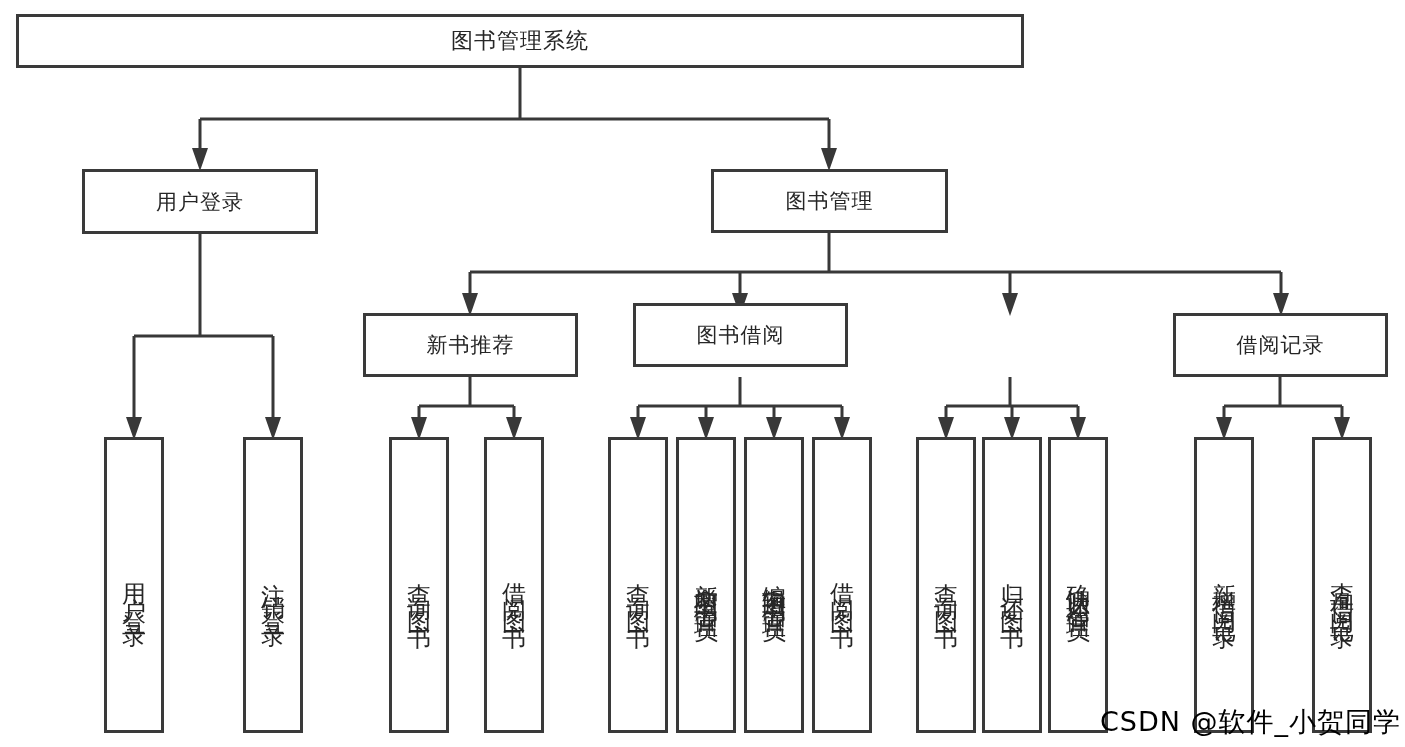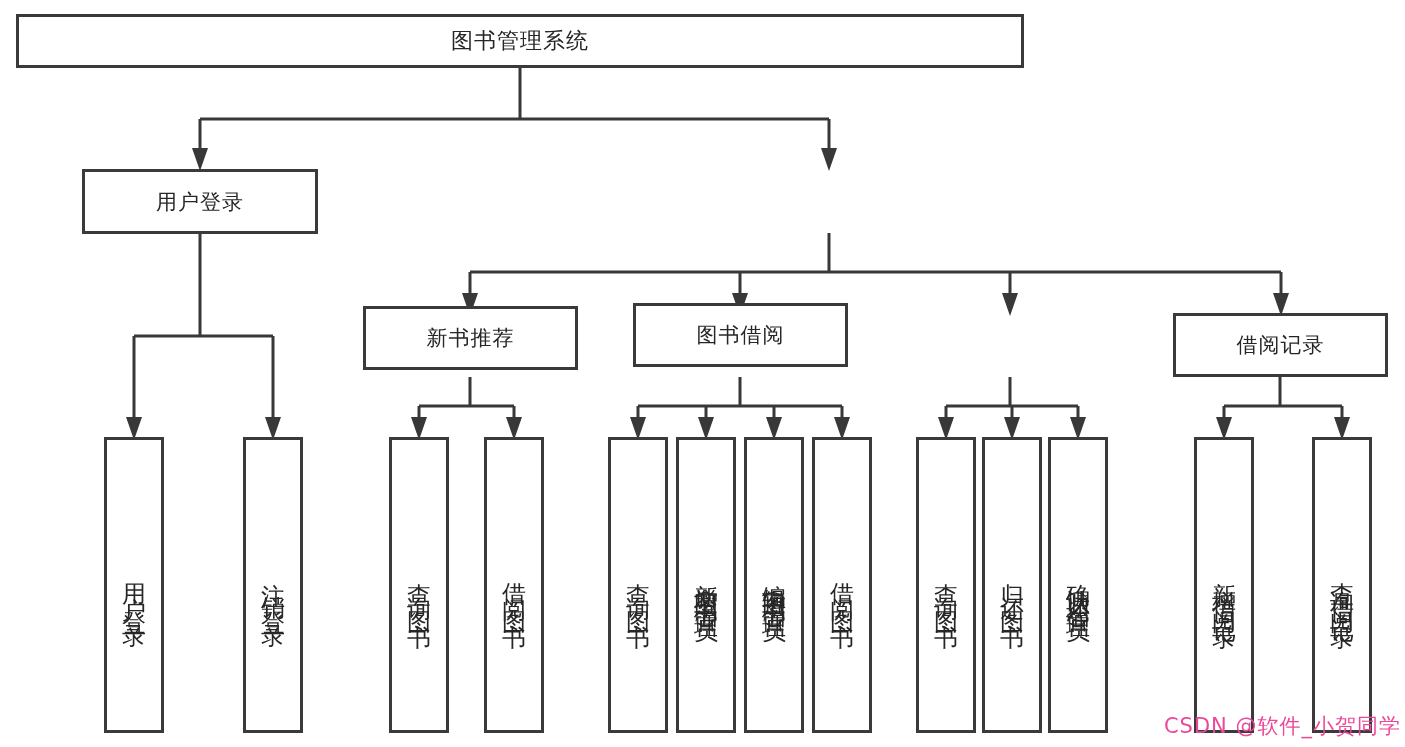--- a/index.html
+++ b/index.html
@@ -25,21 +25,21 @@
   .vtext {
     writing-mode:vertical-rl; text-orientation:mixed;
     font-size:24px; line-height:1; display:block;
   }
   .sp-wide  { letter-spacing:14px; margin-bottom:-14px; }
   .sp-mid   { letter-spacing:9px;  margin-bottom:-9px; }
   .sp-tight { letter-spacing:5px;  margin-bottom:-5px; }
 
   .watermark {
     position:absolute; right:4px; bottom:7px;
-    font-size:21px; color:#ec4899; letter-spacing:1px;
+    font-size:27px; color:#000000; letter-spacing:1px;
     white-space:nowrap;
   }
 </style>
 </head>
 <body>
 
 <div class="canvas">
 
   <svg class="connectors" viewBox="0 0 1405 747">
     <path class="lines" d="
@@ -73,22 +73,25 @@
     </g>
   </svg>
 
   <div class="node hnode root" style="left:16px;top:14px;width:1008px;height:54px">
     <span>图书管理系统</span>
   </div>
 
   <div class="node hnode" style="left:82px;top:169px;width:236px;height:65px">
     <span>用户登录</span>
   </div>
+  <div class="node hnode" style="left:711px;top:169px;width:237px;height:64px">
+    <span>图书管理</span>
+  </div>
 
-  <div class="node hnode" style="left:363px;top:306px;width:215px;height:64px">
+  <div class="node hnode" style="left:363px;top:313px;width:215px;height:64px">
     <span>新书推荐</span>
   </div>
   <div class="node hnode" style="left:633px;top:303px;width:215px;height:64px">
     <span>图书借阅</span>
   </div>
   <div class="node hnode" style="left:1173px;top:313px;width:215px;height:64px">
     <span>借阅记录</span>
   </div>
 
   <div class="node" style="left:104px;top:437px;width:60px;height:296px">

